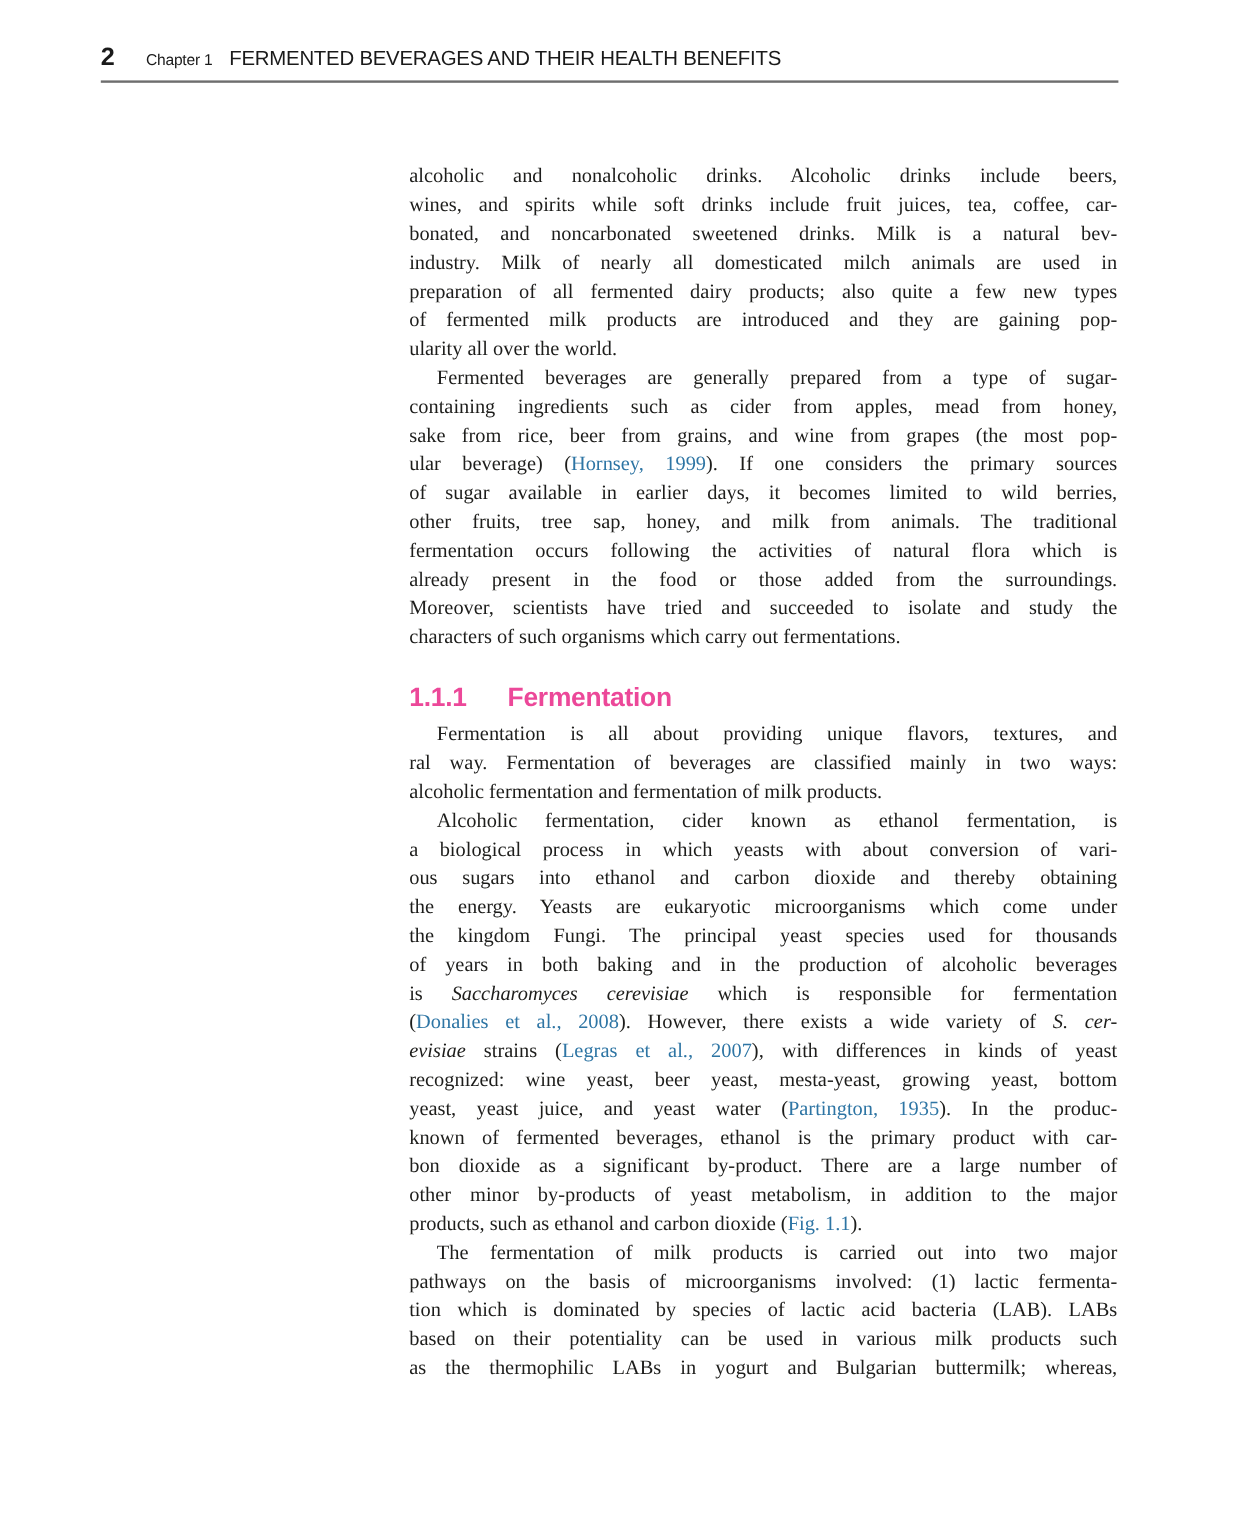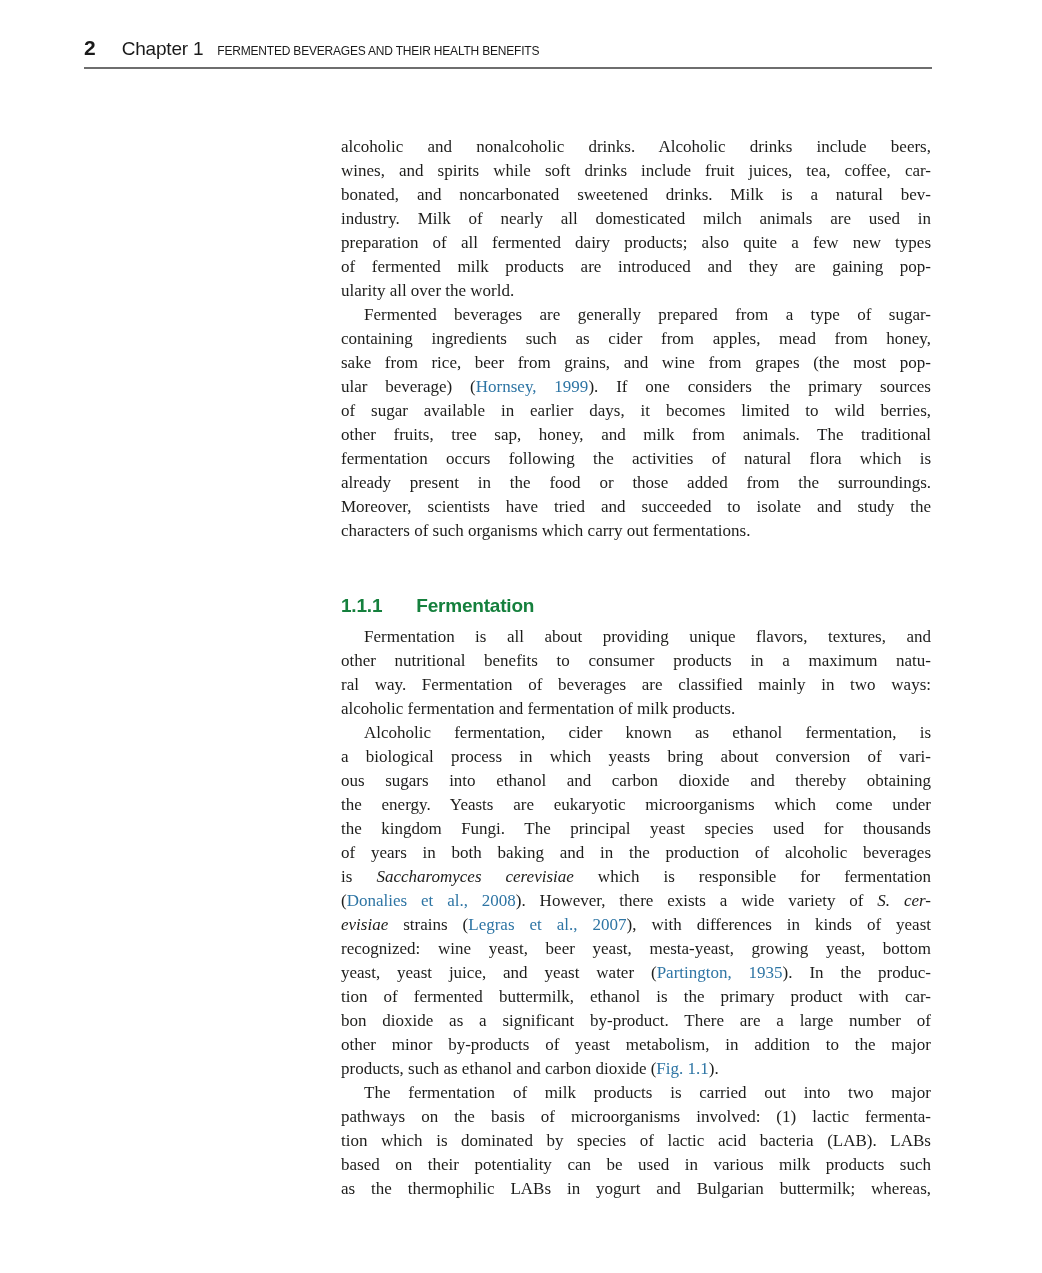--- a/index.html
+++ b/index.html
@@ -18,37 +18,37 @@
   }
   .page-header{
     position:absolute;left:84px;top:36px;width:848px;
     display:flex;align-items:baseline;
     border-bottom:2.5px solid var(--rule);
     padding-bottom:7px;
     font-family:"Liberation Sans","DejaVu Sans",sans-serif;
     color:#1a1a1a;
   }
   .page-num{font-size:21px;font-weight:bold;}
-  .chapter-label{margin-left:26px;font-size:19px;letter-spacing:-0.2px;}
-  .chapter-title{margin-left:14px;font-size:12px;letter-spacing:-0.2px;}
+  .chapter-label{margin-left:26px;font-size:13px;letter-spacing:-0.2px;}
+  .chapter-title{margin-left:14px;font-size:17px;letter-spacing:-0.2px;}
   .page-body{
     position:absolute;left:341px;top:135px;width:590px;
     font-size:17px;line-height:24px;
   }
   .para{margin:0;}
   .line{text-align:justify;text-align-last:justify;}
   .line.endline{text-align-last:left;}
   .line.indent{text-indent:23px;}
   .section-heading{
     font-family:"Liberation Sans","DejaVu Sans",sans-serif;
     font-weight:bold;
-    font-size:19px;line-height:30px;
-    margin-top:48px;margin-bottom:4px;
+    font-size:22px;line-height:30px;
+    margin-top:23px;margin-bottom:4px;
     letter-spacing:-0.2px;
-    color:#15803d;
+    color:#ec4899;
   }
   .sec-num{margin-right:34px;}
   a.cite{color:var(--link);text-decoration:none;cursor:pointer;}
   em{}
 </style>
 </head>
 <body>
 
 <div class="page">
   <div class="page-header">
@@ -74,37 +74,36 @@
         <div class="line"><span>of sugar available in earlier days, it becomes limited to wild berries,</span></div>
         <div class="line"><span>other fruits, tree sap, honey, and milk from animals. The traditional</span></div>
         <div class="line"><span>fermentation occurs following the activities of natural flora which is</span></div>
         <div class="line"><span>already present in the food or those added from the surroundings.</span></div>
         <div class="line"><span>Moreover, scientists have tried and succeeded to isolate and study the</span></div>
         <div class="line endline"><span>characters of such organisms which carry out fermentations.</span></div>
       </div>
       <div class="section-heading"><span class="sec-num">1.1.1</span><span>Fermentation</span></div>
       <div class="para">
         <div class="line indent"><span>Fermentation is all about providing unique flavors, textures, and</span></div>
-        <div class="line"><span>other nutritional benefits to consumer products in a maximum natu-</span></div>
         <div class="line"><span>ral way. Fermentation of beverages are classified mainly in two ways:</span></div>
         <div class="line endline"><span>alcoholic fermentation and fermentation of milk products.</span></div>
       </div>
       <div class="para">
         <div class="line indent"><span>Alcoholic fermentation, cider known as ethanol fermentation, is</span></div>
-        <div class="line"><span>a biological process in which yeasts bring about conversion of vari-</span></div>
+        <div class="line"><span>a biological process in which yeasts with about conversion of vari-</span></div>
         <div class="line"><span>ous sugars into ethanol and carbon dioxide and thereby obtaining</span></div>
         <div class="line"><span>the energy. Yeasts are eukaryotic microorganisms which come under</span></div>
         <div class="line"><span>the kingdom Fungi. The principal yeast species used for thousands</span></div>
         <div class="line"><span>of years in both baking and in the production of alcoholic beverages</span></div>
         <div class="line"><span>is </span><em>Saccharomyces cerevisiae</em><span> which is responsible for fermentation</span></div>
         <div class="line"><span>(</span><a class="cite" href="#">Donalies et al., 2008</a><span>). However, there exists a wide variety of </span><em>S. cer-</em></div>
         <div class="line"><em>evisiae</em><span> strains (</span><a class="cite" href="#">Legras et al., 2007</a><span>), with differences in kinds of yeast</span></div>
         <div class="line"><span>recognized: wine yeast, beer yeast, mesta-yeast, growing yeast, bottom</span></div>
         <div class="line"><span>yeast, yeast juice, and yeast water (</span><a class="cite" href="#">Partington, 1935</a><span>). In the produc-</span></div>
-        <div class="line"><span>tion of fermented buttermilk, ethanol is the primary product with car-</span></div>
+        <div class="line"><span>known of fermented beverages, ethanol is the primary product with car-</span></div>
         <div class="line"><span>bon dioxide as a significant by-product. There are a large number of</span></div>
         <div class="line"><span>other minor by-products of yeast metabolism, in addition to the major</span></div>
         <div class="line endline"><span>products, such as ethanol and carbon dioxide (</span><a class="cite" href="#">Fig. 1.1</a><span>).</span></div>
       </div>
       <div class="para">
         <div class="line indent"><span>The fermentation of milk products is carried out into two major</span></div>
         <div class="line"><span>pathways on the basis of microorganisms involved: (1) lactic fermenta-</span></div>
         <div class="line"><span>tion which is dominated by species of lactic acid bacteria (LAB). LABs</span></div>
         <div class="line"><span>based on their potentiality can be used in various milk products such</span></div>
         <div class="line"><span>as the thermophilic LABs in yogurt and Bulgarian buttermilk; whereas,</span></div>

